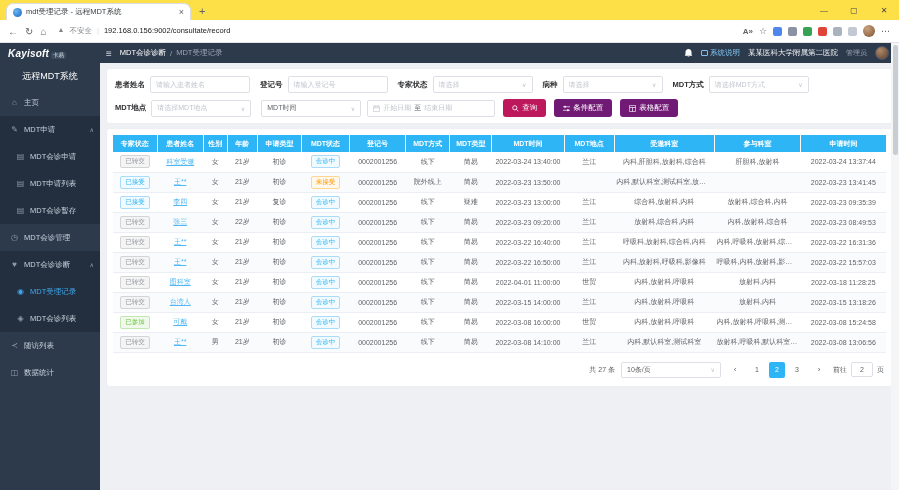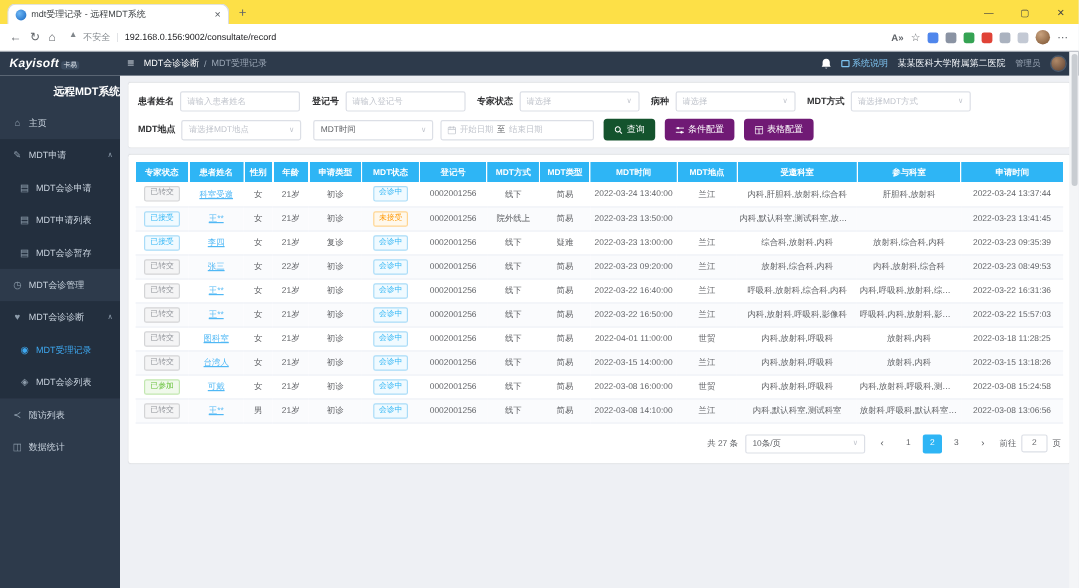--- a/index.html
+++ b/index.html
@@ -42,21 +42,21 @@
   .bell svg { display:block; }
   .sys-help { font-size:7.5px; color:#7ec3f0; display:flex; align-items:center; gap:2px; }
   .help-box { display:inline-block; width:7px; height:6px; border:1px solid #7ec3f0; border-radius:1px; }
   .hosp { font-size:7.5px; color:#f2f5f9; }
   .role { font-size:7px; color:#9aa6b5; }
   .havatar { width:14px; height:14px; border-radius:50%; background:radial-gradient(circle at 35% 30%,#b08968,#5c4030); border:1px solid #49596d; }
 
   
   .app-body { display:flex; height:447px; }
   .sidebar { width:100px; flex:none; background:#2d3a4b; color:#c8d2dd; position:relative; }
-  .sys-title { text-align:right; font-size:9px; font-weight:bold; color:#fff; padding:7px 0 6px; }
+  .sys-title { text-align:center; font-size:9px; font-weight:normal; color:#fff; padding:7px 0 6px; }
   .mi { height:27px; display:flex; align-items:center; gap:5px; padding-left:10px; font-size:7.5px; cursor:pointer; white-space:nowrap; }
   .mi .ic { font-size:8px; width:9px; text-align:center; flex:none; color:#8d9cab; }
   .mi .caret { margin-left:auto; margin-right:6px; font-size:6px; color:#8d9cab; }
   .group.open { background:#232f3e; }
   .mi.sub { padding-left:16px; }
   .mi.active, .mi.active .ic { color:#3ea8f0; }
 
   .content { flex:1; padding:6px 7px 0 7px; overflow:hidden; }
   .panel { background:#fff; border-radius:2px; box-shadow:0 0 1px rgba(0,0,0,.08); }
 
@@ -76,21 +76,21 @@
   .radio-group { display:flex; align-items:center; border-left:1px solid #e3e6ea; padding-left:8px; margin-left:2px; }
   .rad { width:9px; height:9px; border-radius:50%; border:1px solid #c3c8d0; margin-right:3px; background:#fff; }
   .rad.on { border-color:#2eb5f5; background:#2eb5f5; box-shadow:inset 0 0 0 2px #fff; }
   .rad-label { font-size:7.5px; color:#606266; margin-right:9px; }
   .rad-label.on { color:#2eb5f5; }
   .mini-sel { width:56px; }
   .daterange { width:128px; gap:3px; }
   .daterange .seg { color:#c0c4cc; }
   .daterange .to { color:#606266; }
   .btn { height:18px; border:none; border-radius:3px; color:#fff; font-size:7.5px; display:flex; align-items:center; gap:3px; padding:0 9px; margin-left:8px; cursor:pointer; font-family:inherit; }
-  .btn.blue { background:#14532d; }
+  .btn.blue { background:#be185d; }
   .btn.orange { background:#701a75; }
 
   
   .table-panel { padding:6px 6px 8px; }
   table { width:100%; border-collapse:collapse; table-layout:fixed; }
   th { background:#2eb5f5; color:#fff; font-size:7px; font-weight:bold; height:17px; border-right:1px solid rgba(255,255,255,.25); white-space:nowrap; overflow:hidden; }
   th:last-child { border-right:none; }
   td { height:20px; font-size:7px; color:#606266; text-align:center; border-bottom:1px solid #ebeef5; white-space:nowrap; overflow:hidden; text-overflow:ellipsis; padding:0 2px; }
   tbody tr:nth-child(even) { background:#fafbfd; }
   .badge { display:inline-block; font-size:6.5px; line-height:1; padding:2px 4px 2.5px; border-radius:2px; border:1px solid; }

